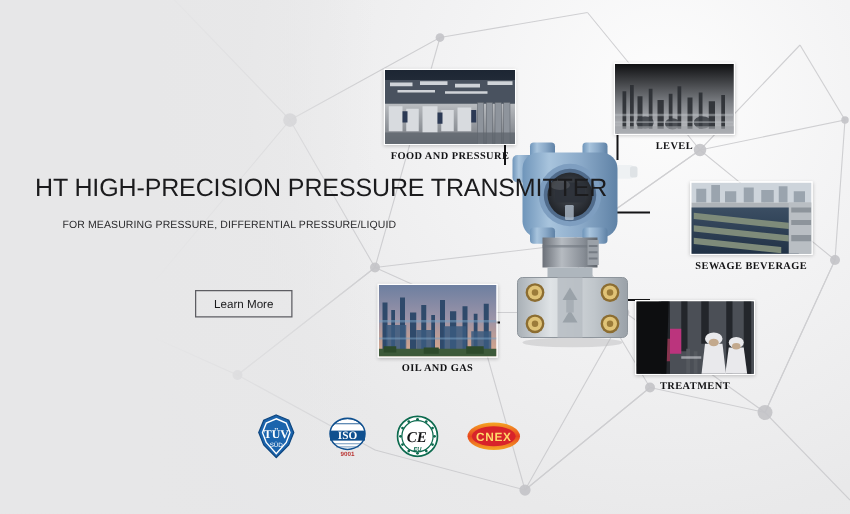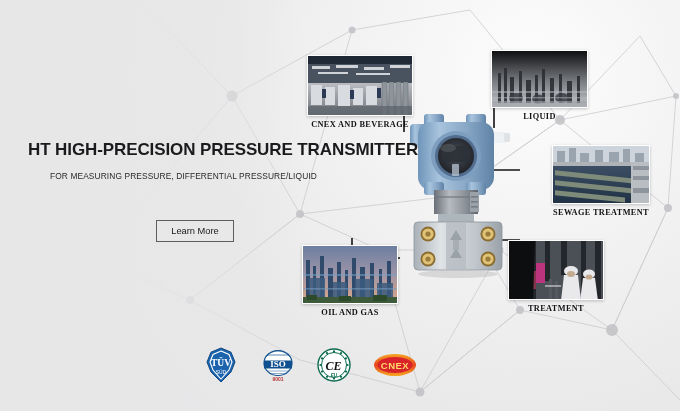--- a/index.html
+++ b/index.html
@@ -19,30 +19,30 @@
   }
   .bg-net { position:absolute; inset:0; }
   .bg-fade-left {
     position:absolute; left:0; top:0; width:300px; height:411px;
     background:linear-gradient(to right, #e7e7e8 0%, #e7e7e8 40%, rgba(231,231,232,0.55) 78%, rgba(231,231,232,0) 100%);
   }
 
   
   .hero { position:absolute; left:28px; top:140px; width:330px; }
   .hero-title {
-    font-size:17px; font-weight:bold; letter-spacing:-0.1px;
+    font-size:20px; font-weight:normal; letter-spacing:-0.1px;
     color:#1b1b1d; white-space:nowrap;
   }
   .hero-sub {
     margin-top:10px; padding-left:22px;
     font-size:8.4px; color:#2a2a2c; line-height:1.55; letter-spacing:0.1px;
   }
   .hero-sub .l2 { padding-left:18px; display:block; }
   .learn-btn {
-    position:absolute; left:128px; top:80px;
+    position:absolute; left:128px; top:92px;
     width:78px; height:22px;
     border:1px solid #5d5d62; background:transparent;
     font-family:"Liberation Sans", sans-serif;
     font-size:9.3px; color:#19191b; cursor:pointer;
     display:flex; align-items:center; justify-content:center;
   }
 
   
   .product { position:absolute; left:404px; top:108px; width:108px; height:170px; }
 
@@ -55,21 +55,21 @@
   }
   .card .cap {
     margin-top:4px; text-align:center;
     font-family:"Liberation Serif", serif;
     font-weight:bold; font-size:8.3px; color:#121214;
     letter-spacing:0.35px; white-space:nowrap;
   }
 
   
   .certs {
-    position:absolute; left:0; top:344px; width:620px; height:42px;
+    position:absolute; left:0; top:328px; width:620px; height:42px;
     display:flex; align-items:center; justify-content:center; gap:22px;
   }
   .cert { position:relative; }
 
   .cert-tuv { width:36px; height:36px; }
   .cert-iso { width:34px; height:34px;text-align:center; }
   .cert-ce  { width:34px; height:34px;font-style:italic; }
   .cert-rohs{ width:48px; height:24px; }
   .cert-cnex{ width:44px; height:26px; }
 </style>
@@ -181,21 +181,21 @@
         </g>
         <g fill="#8e949c" stroke="#5b6068" stroke-width="0.4">
           <rect x="74" y="26" width="5" height="35"></rect>
             <rect x="81" y="26" width="5" height="35"></rect>
           <rect x="88" y="26" width="5" height="35"></rect>
             <rect x="95" y="26" width="5" height="35"></rect>
         </g>
         <rect y="50" width="106" height="11" fill="#5e646c" opacity="0.75"></rect>
       </svg>
     </div>
-    <div class="cap">CNEX AND BEVERAGE</div>
+    <div class="cap">FOOD AND PRESSURE</div>
   </div>
 
   <div class="card" style="left:491px; top:50px;">
     <div class="thumb" style="width:97px;height:58px;">
       <svg width="97" height="58" viewBox="0 0 97 58" preserveAspectRatio="none">
         <defs>
           <linearGradient id="enSky" x1="0" y1="0" x2="0" y2="1">
             <stop offset="0%" stop-color="#0e0f11"></stop>
               <stop offset="55%" stop-color="#7e8186"></stop>
             <stop offset="100%" stop-color="#c8cace"></stop>
@@ -220,21 +220,21 @@
             <ellipse cx="46" cy="48" rx="6" ry="4.5"></ellipse>
           <ellipse cx="70" cy="47" rx="7" ry="5"></ellipse>
         </g>
         <g fill="#babdc2" opacity="0.5">
           <rect x="0" y="40" width="97" height="2"></rect>
             <rect x="0" y="46" width="97" height="1.4"></rect>
         </g>
         <rect y="50" width="97" height="8" fill="#9ea1a6" opacity="0.65"></rect>
       </svg>
     </div>
-    <div class="cap">LIQUID</div>
+    <div class="cap">LEVEL</div>
   </div>
 
   <div class="card" style="left:552px; top:145px;">
     <div class="thumb" style="width:98px;height:59px;">
       <svg width="98" height="59" viewBox="0 0 98 59" preserveAspectRatio="none">
         <defs>
           <linearGradient id="swWater" x1="0" y1="0" x2="0" y2="1">
             <stop offset="0%" stop-color="#3b4e63"></stop>
               <stop offset="100%" stop-color="#1f3044"></stop>
           </linearGradient>
@@ -259,24 +259,24 @@
         <g fill="#b9bec3">
           <rect x="78" y="16" width="20" height="43"></rect>
         </g>
         <g fill="#8d949b">
           <rect x="80" y="20" width="16" height="4"></rect>
             <rect x="80" y="30" width="16" height="4"></rect>
           <rect x="80" y="42" width="16" height="5"></rect>
         </g>
       </svg>
     </div>
-    <div class="cap">SEWAGE TREATMENT</div>
-  </div>
-
-  <div class="card" style="left:302px; top:245px;">
+    <div class="cap">SEWAGE BEVERAGE</div>
+  </div>
+
+  <div class="card" style="left:302px; top:227px;">
     <div class="thumb" style="width:96px;height:59px;">
       <svg width="96" height="59" viewBox="0 0 96 59" preserveAspectRatio="none">
         <defs>
           <linearGradient id="ogSky" x1="0" y1="0" x2="0" y2="1">
             <stop offset="0%" stop-color="#6d7fa0"></stop>
               <stop offset="45%" stop-color="#9a93a8"></stop>
             <stop offset="80%" stop-color="#c9a08f"></stop>
               <stop offset="100%" stop-color="#e0b49a"></stop>
           </linearGradient>
         </defs>

